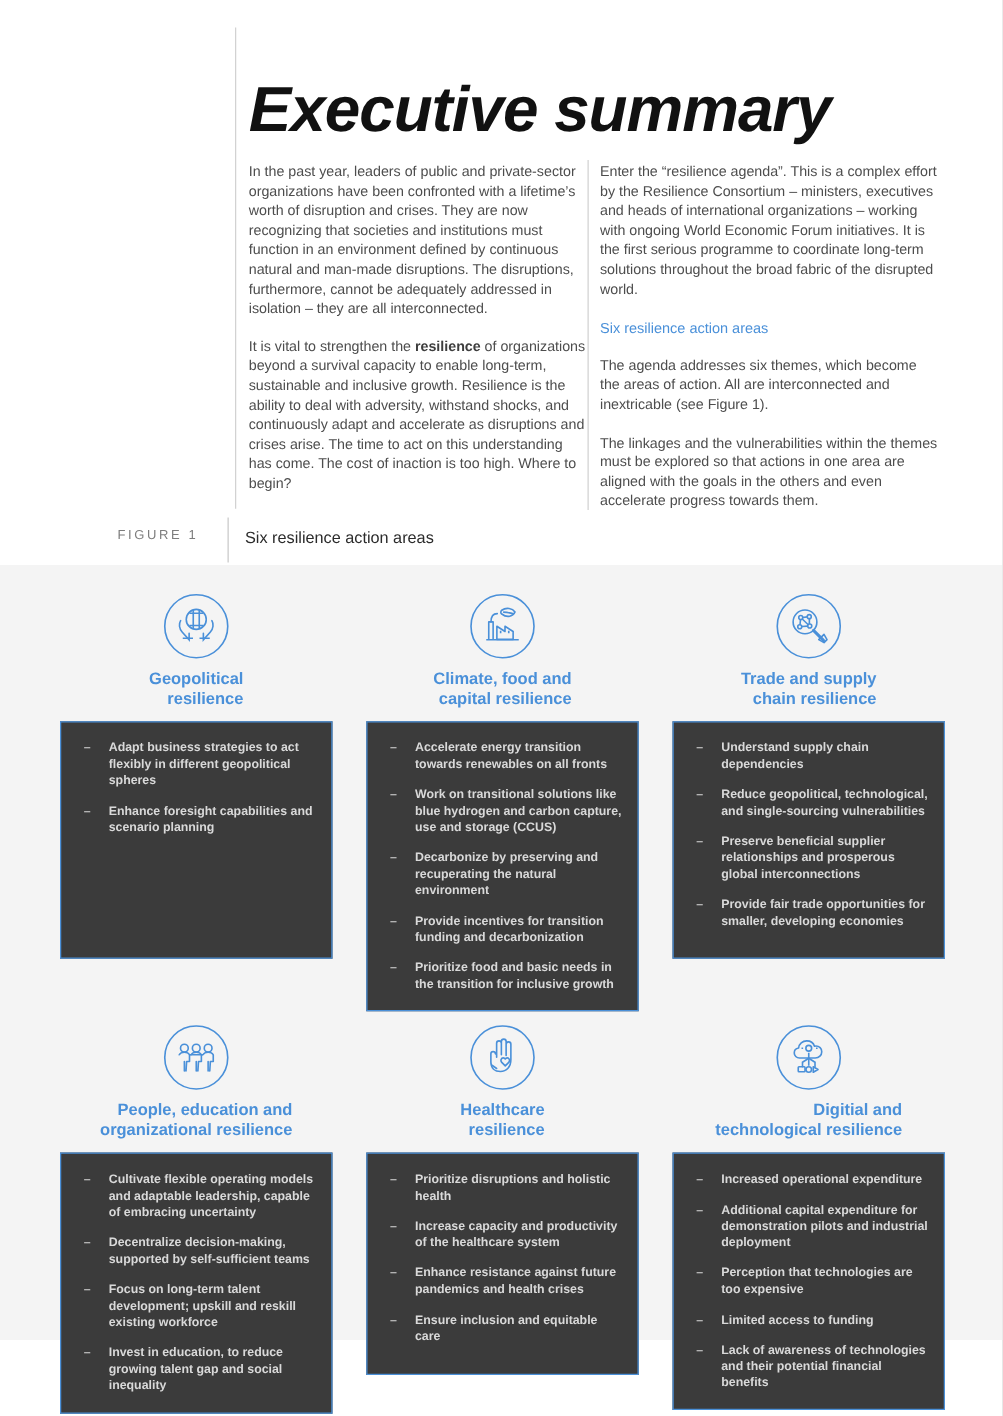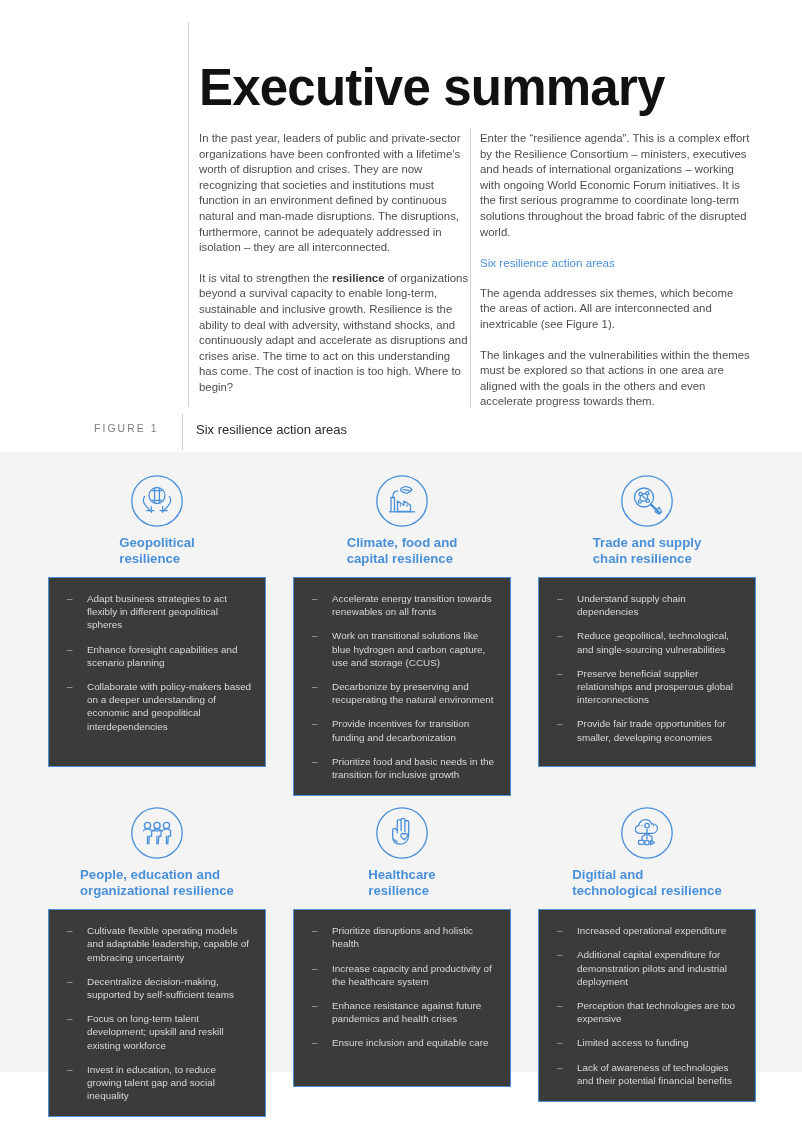--- a/index.html
+++ b/index.html
@@ -50,20 +50,21 @@
   .headline {
     position: absolute;
     left: 199px;
     top: 24px;
     font-size: 51px;
     line-height: 60px;
     font-weight: 700;
     letter-spacing: -0.8px;
     color: #111111;
     white-space: nowrap;
+    font-style: italic;
   }
 
   .col {
     position: absolute;
     top: 131px;
     width: 272px;
     font-size: 11.4px;
     line-height: 15.6px;
     color: #4d4d4d;
   }
@@ -141,40 +142,41 @@
 
   .icon-wrap {
     width: 54px;
     height: 54px;
     margin-top: 6px;
     margin-bottom: 7px;
   }
   .icon-wrap svg { display: block; }
 
   .card-title {
-    text-align: left;
+    text-align: right;
     color: #4a90d9;
     font-size: 13.2px;
     line-height: 15.5px;
     font-weight: 700;
     margin-bottom: 11px;
     min-height: 31px;
   }
 
   .bullet-box {
     width: 100%;
     box-sizing: border-box;
     background: #3b3b3b;
     border: 1.5px solid #4a90d9;
     padding: 14px 12px 14px 10px;
   }
   ul.bullets {
     list-style: none;
     margin: 0;
     padding: 0;
+    font-weight: bold;
   }
   ul.bullets li {
     position: relative;
     padding-left: 28px;
     margin-bottom: 11px;
     color: #d9d9d9;
     font-size: 9.9px;
     line-height: 13.2px;
   }
   ul.bullets li:last-child { margin-bottom: 0; }
@@ -276,21 +278,20 @@
             </svg>
           </div>
           <div class="card-title">
             <div>Geopolitical</div>
             <div>resilience</div>
           </div>
           <div class="bullet-box">
             <ul class="bullets">
               <li>Adapt business strategies to act flexibly in different geopolitical spheres</li>
               <li>Enhance foresight capabilities and scenario planning</li>
-              <li>Collaborate with policy-makers based on a deeper understanding of economic and geopolitical interdependencies</li>
             </ul>
           </div>
         </div>
 
         <div class="cardcol">
           <div class="icon-wrap">
             <svg width="54" height="54" viewBox="0 0 54 54" fill="none" stroke="#4a90d9" stroke-width="1.3">
               <circle cx="27" cy="27" r="25.2"></circle>
               <path d="M16 37.5V23.5h3.5V37.5" stroke-linejoin="round"></path>
               <path d="M22.5 37.5V27l6.5 4.2V27l6.5 4.2V37.5z" stroke-linejoin="round"></path>

